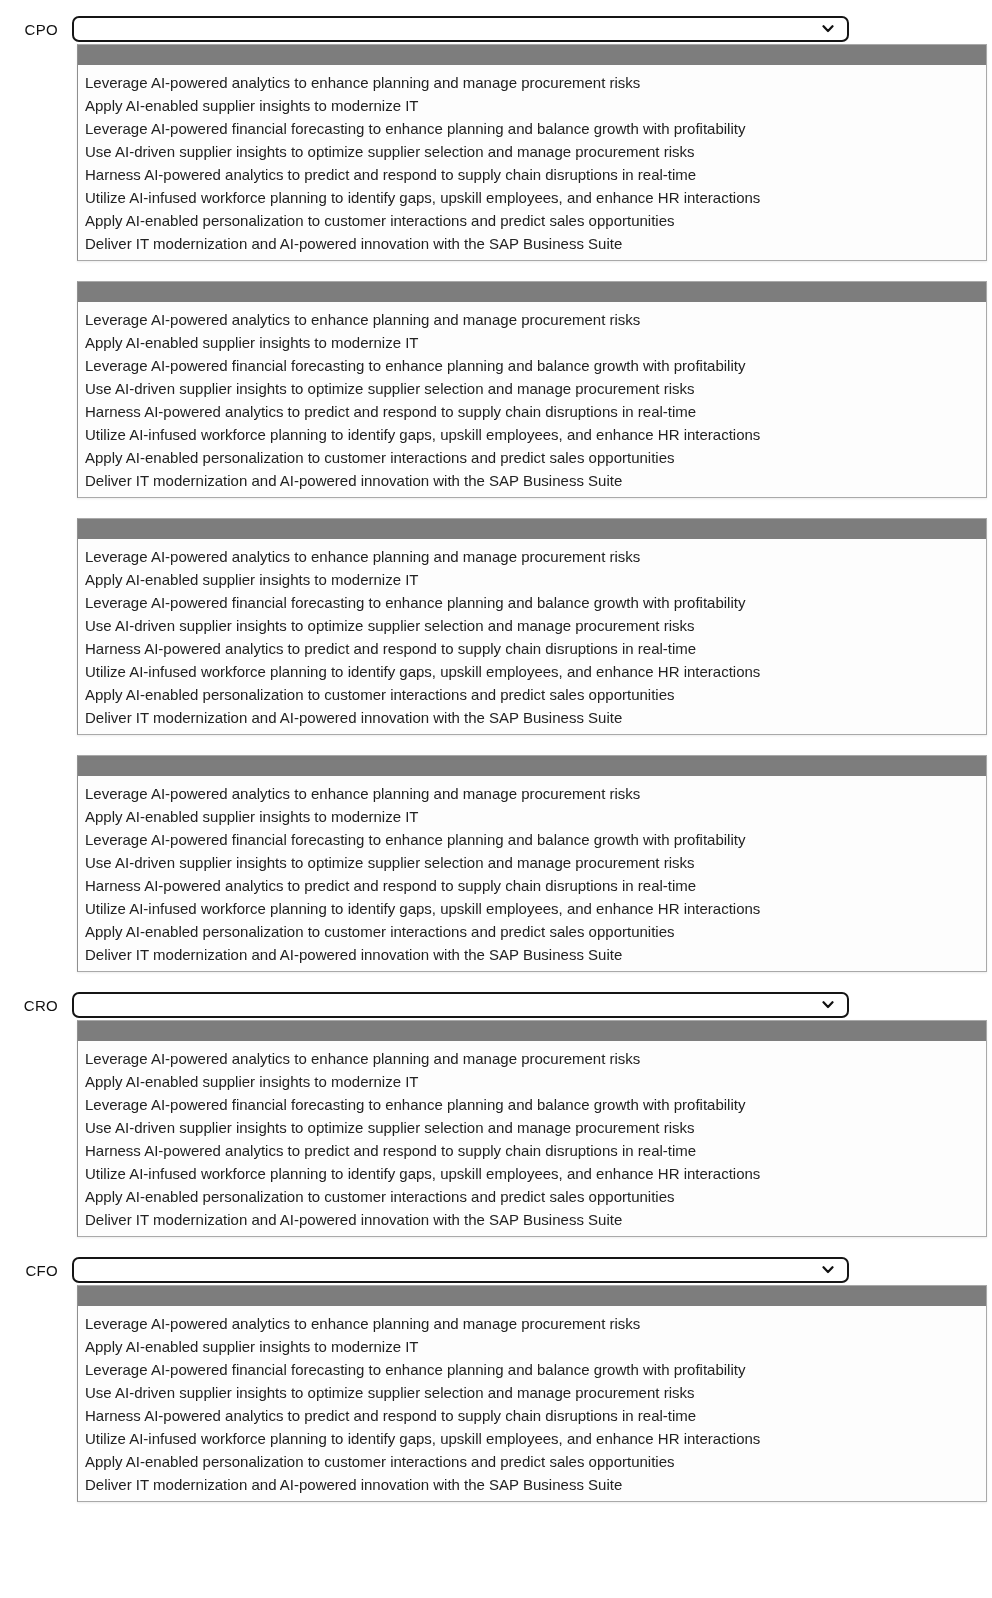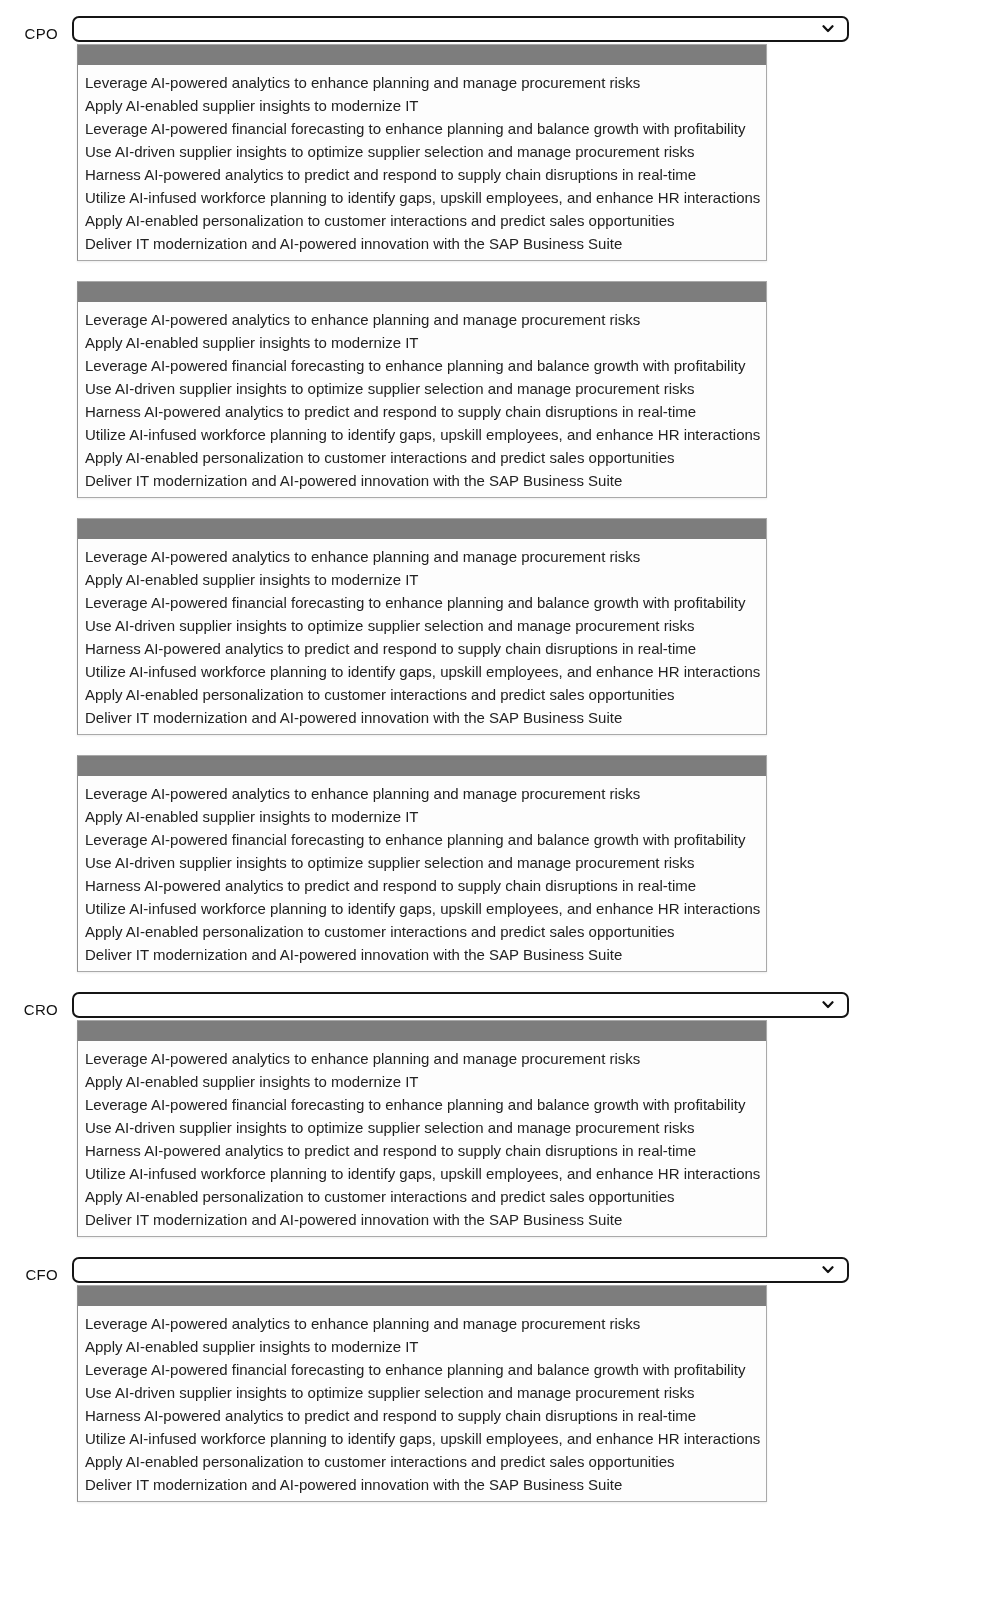--- a/index.html
+++ b/index.html
@@ -15,21 +15,21 @@
   body {
     width: 992px;
     min-height: 1598px;
     background: var(--bg);
     font-family: "Liberation Sans", sans-serif;
     padding-top: 16px;
   }
   .section { margin-bottom: 20px; }
   .select-row {
     display: flex;
-    align-items: flex-end;
+    align-items: center;
     height: 26px;
   }
   .role-label {
     width: 58px;
     text-align: right;
     margin-right: 14px;
     font-size: 15px;
     color: var(--label-text);
     letter-spacing: 0.3px;
     flex: 0 0 auto;
@@ -45,21 +45,21 @@
   }
   .chevron {
     position: absolute;
     right: 13px;
     top: 50%;
     transform: translateY(-50%);
     line-height: 0;
   }
   .dropdown {
     margin: 2px 0 8px 77px;
-    width: 690px;
+    width: 910px;
     background: #fdfdfd;
     border: 1px solid var(--dd-border);
     border-left-color: #8f8f8f;
     padding-bottom: 5px;
     box-shadow: 0 1px 2px rgba(0,0,0,0.08);
   }
   .option {
     height: 23px;
     line-height: 23px;
     font-size: 15px;

